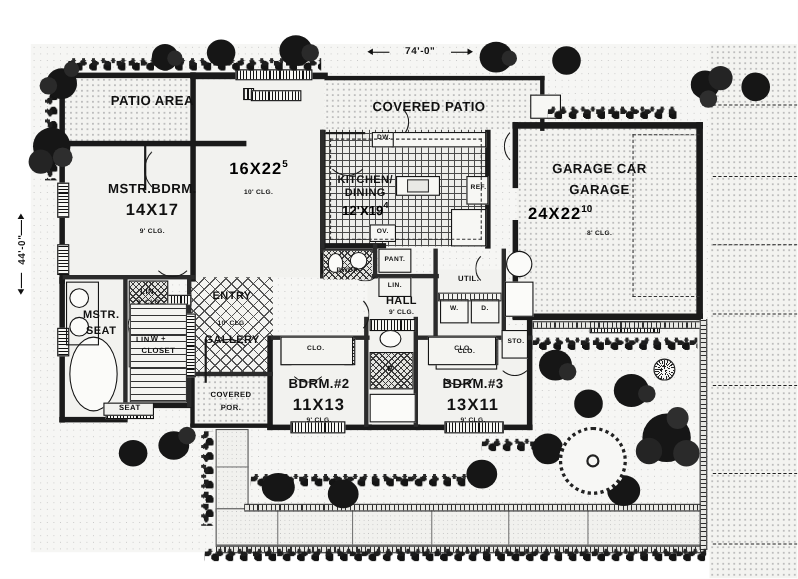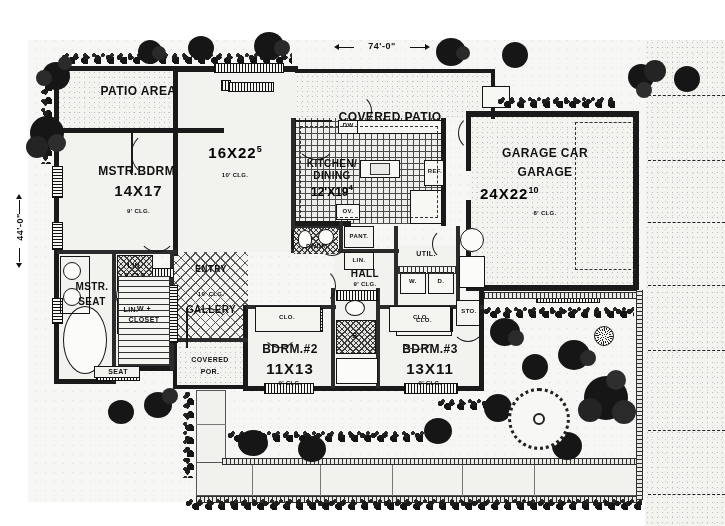--- a/index.html
+++ b/index.html
@@ -335,36 +335,36 @@
 
   <div class="lbl rname" style="left:76px;top:84px;width:125px;">PATIO  AREA</div>
   <div class="lbl rdim" style="left:76px;top:182px;width:125px;">14X17</div>
   <div class="lbl clg" style="left:76px;top:208px;width:125px;">9' CLG.</div>
 
   <div class="abs" style="left:180px;top:144px;width:110px;text-align:center;">
     <span class="rdim">16X22</span><span style="font-size:9px;font-weight:700;vertical-align:super;">5</span>
   </div>
   <div class="lbl clg" style="left:180px;top:172px;width:110px;">10' CLG.</div>
 
-  <div class="lbl rname" style="left:305px;top:90px;width:170px;margin-top:20px;">COVERED   PATIO</div>
+  <div class="lbl rname" style="left:305px;top:90px;width:170px;">COVERED   PATIO</div>
 
   <div class="lbl rname-sm" style="left:297px;top:158px;width:70px;">KITCHEN/</div>
   <div class="lbl rname-sm" style="left:297px;top:170px;width:70px;">DINING</div>
   <div class="abs" style="left:295px;top:182px;width:74px;text-align:center;">
     <span class="rdim-sm">12'X19</span><span style="font-size:8px;font-weight:700;vertical-align:super;">4</span>
   </div>
 
   <div class="lbl rname" style="left:480px;top:146px;width:130px;">GARAGE CAR</div>
   <div class="lbl rname" style="left:480px;top:165px;width:130px;">GARAGE</div>
   <div class="abs" style="left:480px;top:185px;width:130px;">
     <span class="rdim">24X22</span><span style="font-size:9px;font-weight:700;vertical-align:super;">10</span>
   </div>
   <div class="lbl clg" style="left:480px;top:210px;width:130px;">8' CLG.</div>
 
-  <div class="lbl rname-sm" style="left:175px;top:264px;width:72px;font-family:Liberation Mono, monospace;">ENTRY</div>
+  <div class="lbl rname-sm" style="left:175px;top:264px;width:72px;">ENTRY</div>
   <div class="lbl rname-sm" style="left:175px;top:277px;width:72px;margin-top:27px;">GALLERY</div>
   <div class="lbl clg" style="left:175px;top:291px;width:72px;">10' CLG.</div>
 
   <div class="lbl rname" style="left:248px;top:342px;width:84px;">BDRM.#2</div>
   <div class="lbl rdim" style="left:248px;top:360px;width:84px;">11X13</div>
   <div class="lbl clg" style="left:248px;top:380px;width:84px;">9' CLG.</div>
 
   <div class="lbl rname" style="left:382px;top:342px;width:96px;">BDRM.#3</div>
   <div class="lbl rdim" style="left:382px;top:360px;width:96px;">13X11</div>
   <div class="lbl clg" style="left:382px;top:380px;width:96px;">9' CLG.</div>

